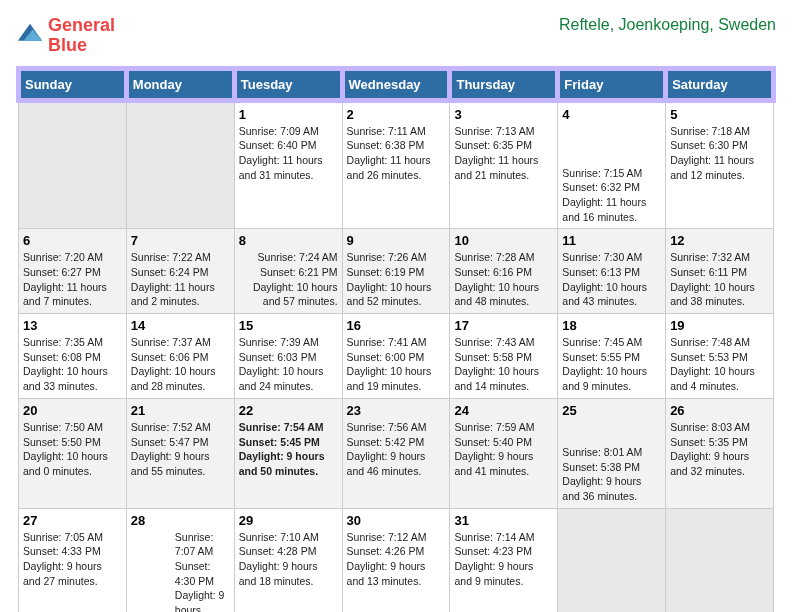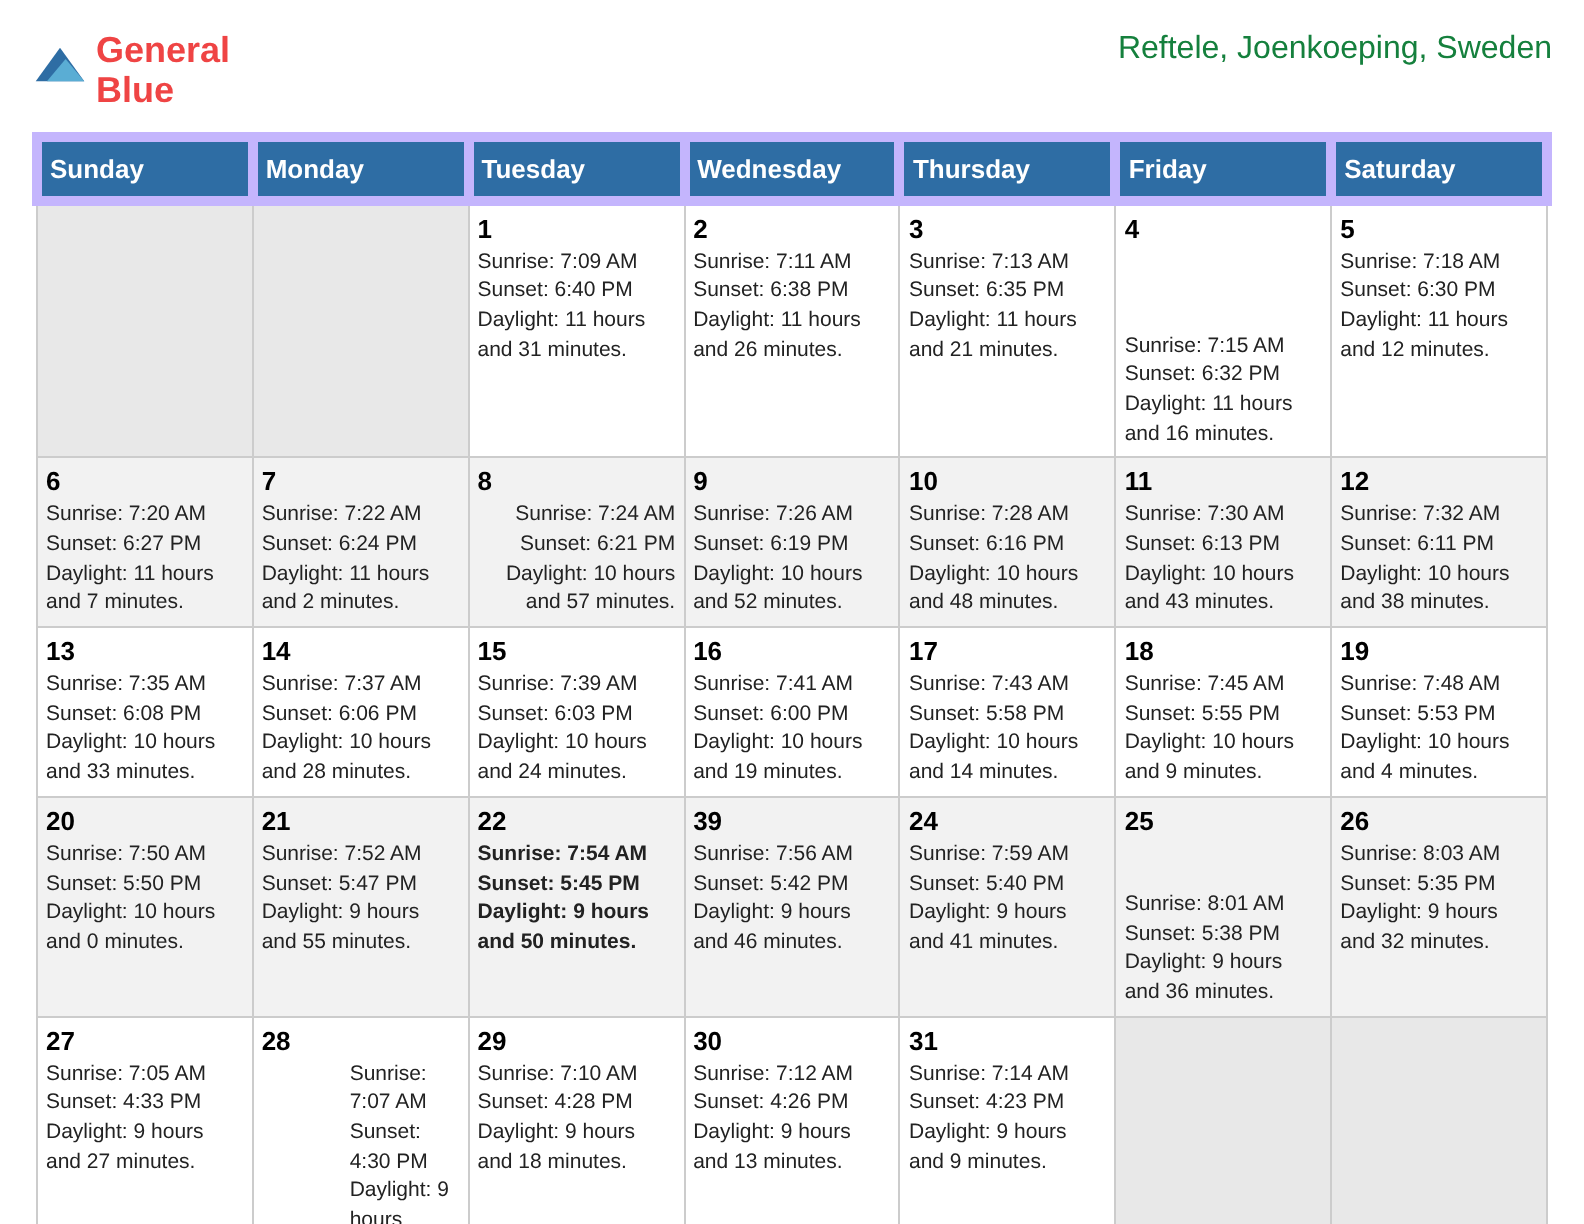--- a/index.html
+++ b/index.html
@@ -277,21 +277,21 @@
 and 55 minutes.</div>
         </td>
         <td>
           <span class="day-num">22</span>
           <div class="day-info" style="white-space: pre-line; font-weight: bold;">Sunrise: 7:54 AM
 Sunset: 5:45 PM
 Daylight: 9 hours
 and 50 minutes.</div>
         </td>
         <td>
-          <span class="day-num">39</span>
+          <span class="day-num">23</span>
           <div class="day-info" style="white-space: pre-line;">Sunrise: 7:56 AM
 Sunset: 5:42 PM
 Daylight: 9 hours
 and 46 minutes.</div>
         </td>
         <td>
           <span class="day-num">24</span>
           <div class="day-info" style="white-space: pre-line;">Sunrise: 7:59 AM
 Sunset: 5:40 PM
 Daylight: 9 hours

